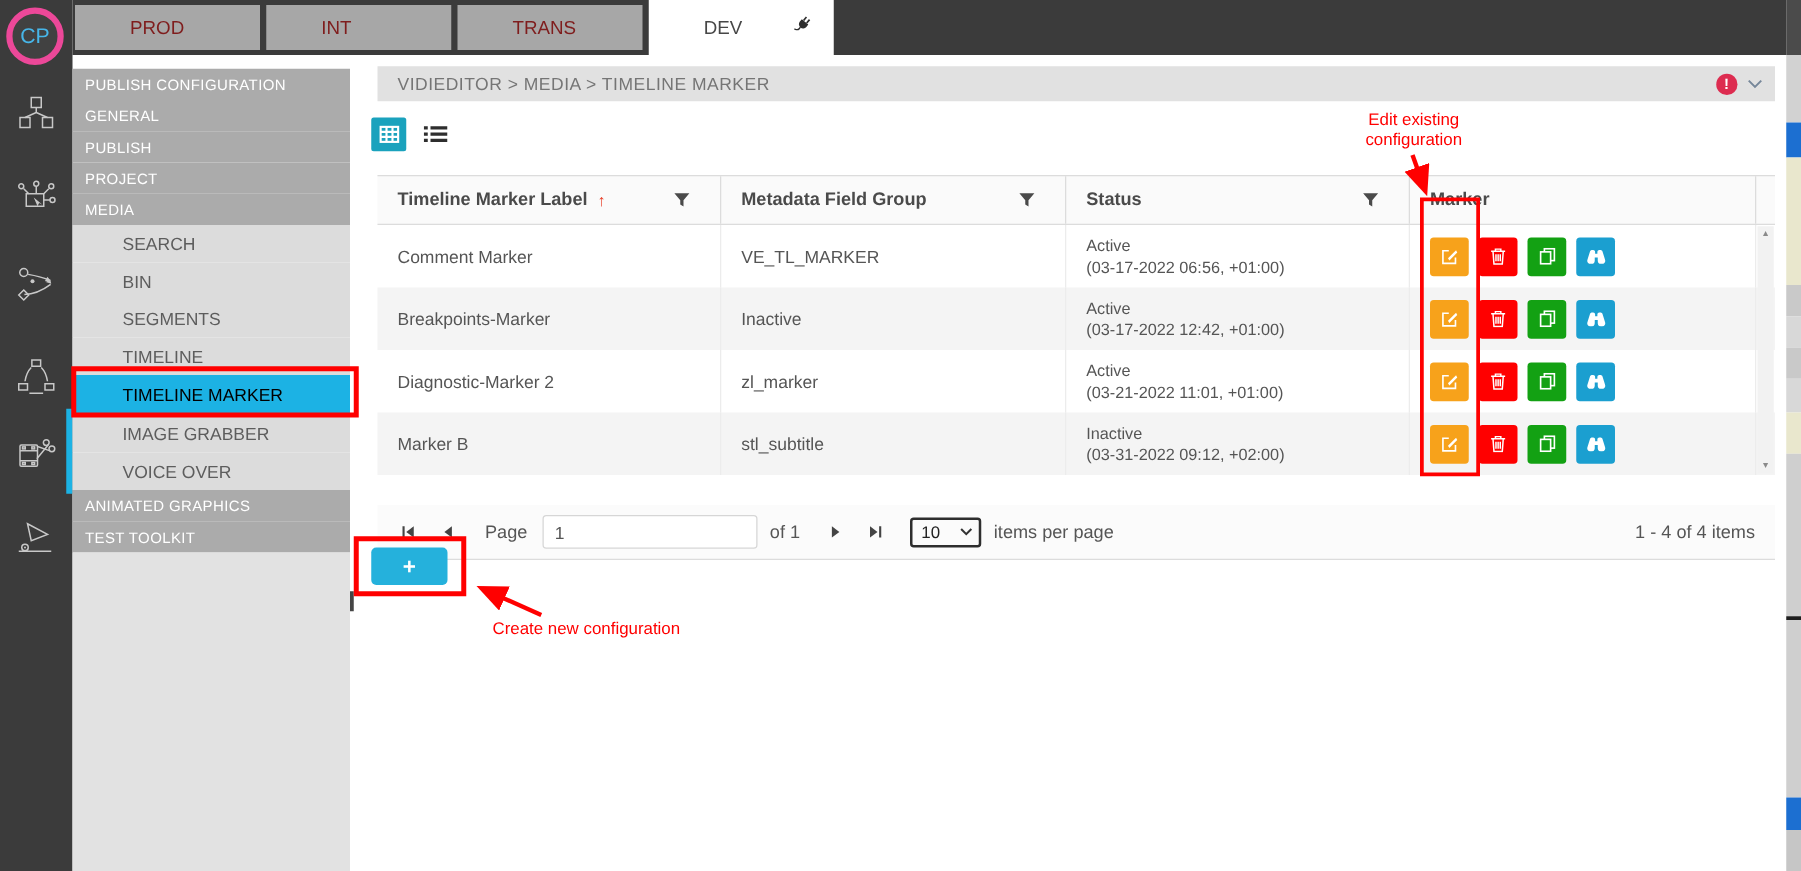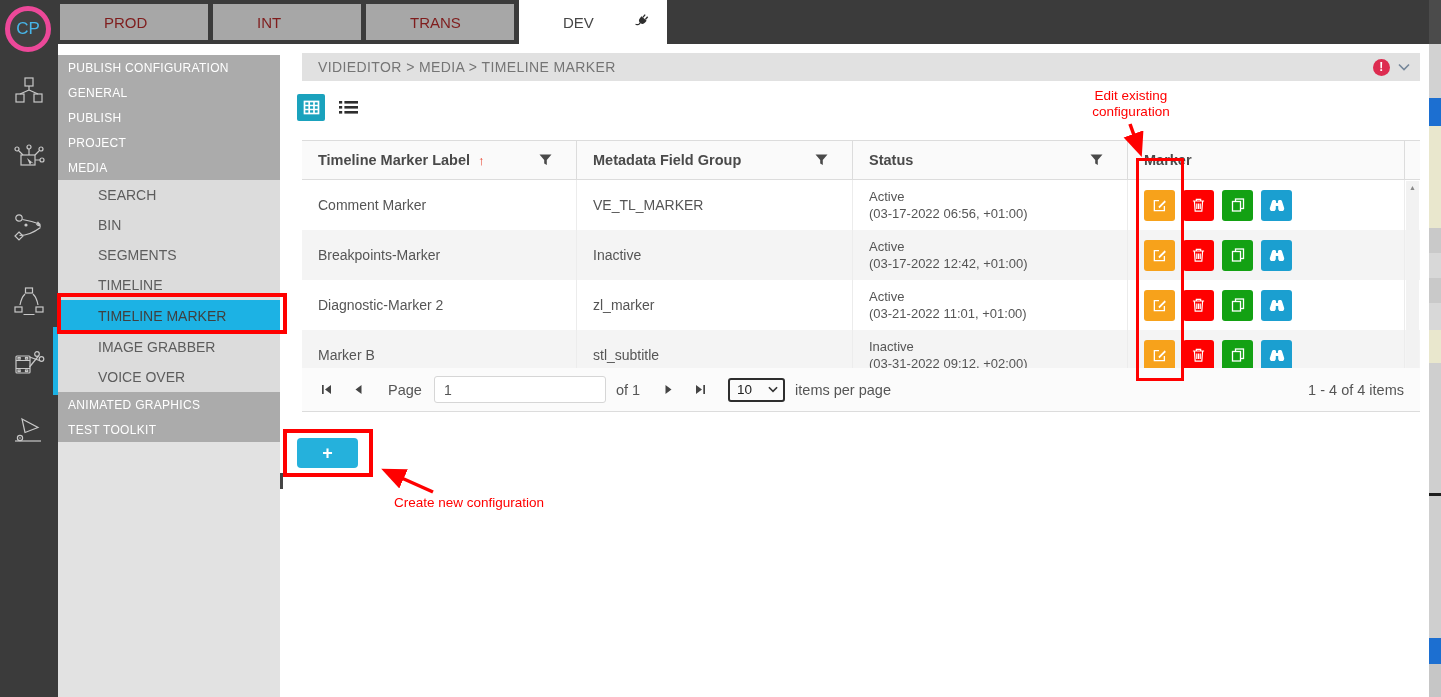--- a/index.html
+++ b/index.html
@@ -19,21 +19,21 @@
   .topbar-right{position:absolute;right:19px;top:0;height:44px;display:flex;align-items:center;gap:20px;color:#fff;font-size:15px;z-index:6}
 
   
   .rail-icon{position:absolute;left:12px;width:34px;height:34px;display:flex;align-items:center;justify-content:center}
   .rail-active-bar{position:absolute;left:53px;top:327px;width:5px;height:68px;background:#1cb2e4}
 
   
   .sidebar{position:absolute;left:58px;top:55px;width:222px}
   .side-top-item{height:25px;background:#ababab;color:#fff;font-size:12px;display:flex;align-items:center;padding-left:10px;letter-spacing:.3px}
   .side-sub-item{height:30px;background:#dcdcdc;color:#5d5d5d;font-size:14px;display:flex;align-items:center;padding-left:40px}
-  .side-sub-item.active{height:32px;background:#1cb2e4;color:#404040}
+  .side-sub-item.active{height:32px;background:#1cb2e4;color:#000000}
   .sidebar-rest{position:absolute;left:58px;top:442px;width:222px;height:255px;background:#e2e2e2}
 
   
   .crumb-bar{position:absolute;left:302px;top:53px;width:1118px;height:28px;background:#e1e1e1;
              display:flex;align-items:center;padding:0 10px 0 16px;color:#757575;font-size:14px;letter-spacing:.4px}
   .crumb-right{margin-left:auto;display:flex;align-items:center;gap:8px}
   .alert-badge{width:17px;height:17px;border-radius:50%;background:#dd2c50;color:#fff;font-size:12px;font-weight:bold;
                display:flex;align-items:center;justify-content:center;line-height:1}
 
   
@@ -55,21 +55,21 @@
   .td.last{border-right:none}
   .td.status{flex-direction:column;justify-content:center;align-items:flex-start;font-size:13px;line-height:17px}
   .actions-cell{display:flex;gap:8px;align-items:center}
   .act-btn{width:31px;height:31px;border:none;border-radius:3px;display:flex;align-items:center;justify-content:center;cursor:pointer}
   .act-edit{background:#f7a21b}.act-del{background:#ff0000}.act-copy{background:#13a113}.act-view{background:#1b9fd0}
   .vscroll{position:absolute;left:1406px;top:181px;width:13px;height:198px;background:#f2f2f2;
            display:flex;flex-direction:column;justify-content:space-between;align-items:center;
            font-size:7px;color:#8a8a8a;padding:3px 0}
 
   
-  .pager{position:absolute;left:302px;top:368px;width:1118px;height:44px;background:#fbfbfb;border-bottom:1px solid #dcdcdc;
+  .pager{position:absolute;left:302px;top:404px;width:1118px;height:44px;background:#fbfbfb;border-bottom:1px solid #dcdcdc;
          display:flex;align-items:center;padding:0 16px 0 12px;color:#555;font-size:14.5px}
   .pgbtn{width:24px;height:24px;margin-right:8px;display:flex;align-items:center;justify-content:center;background:none;border:none;cursor:pointer}
   .page-input{width:172px;height:27px;border:1px solid #d6d6d6;border-radius:3px;padding:0 9px;font-size:14px;color:#555;margin:0 10px;font-family:"Liberation Sans",sans-serif}
   .size-select{width:57px;height:24px;border:2px solid #2e2e2e;border-radius:3px;display:flex;align-items:center;
                justify-content:space-between;padding:0 5px 0 7px;margin:0 10px 0 8px;font-size:13.5px;color:#222;cursor:pointer}
   .range{margin-left:auto}
 
   
   .add-btn{position:absolute;left:297px;top:438px;width:61px;height:30px;background:#25b1dc;border:none;border-radius:4px;
            color:#fff;font-size:18px;font-weight:bold;display:flex;align-items:center;justify-content:center;cursor:pointer}

